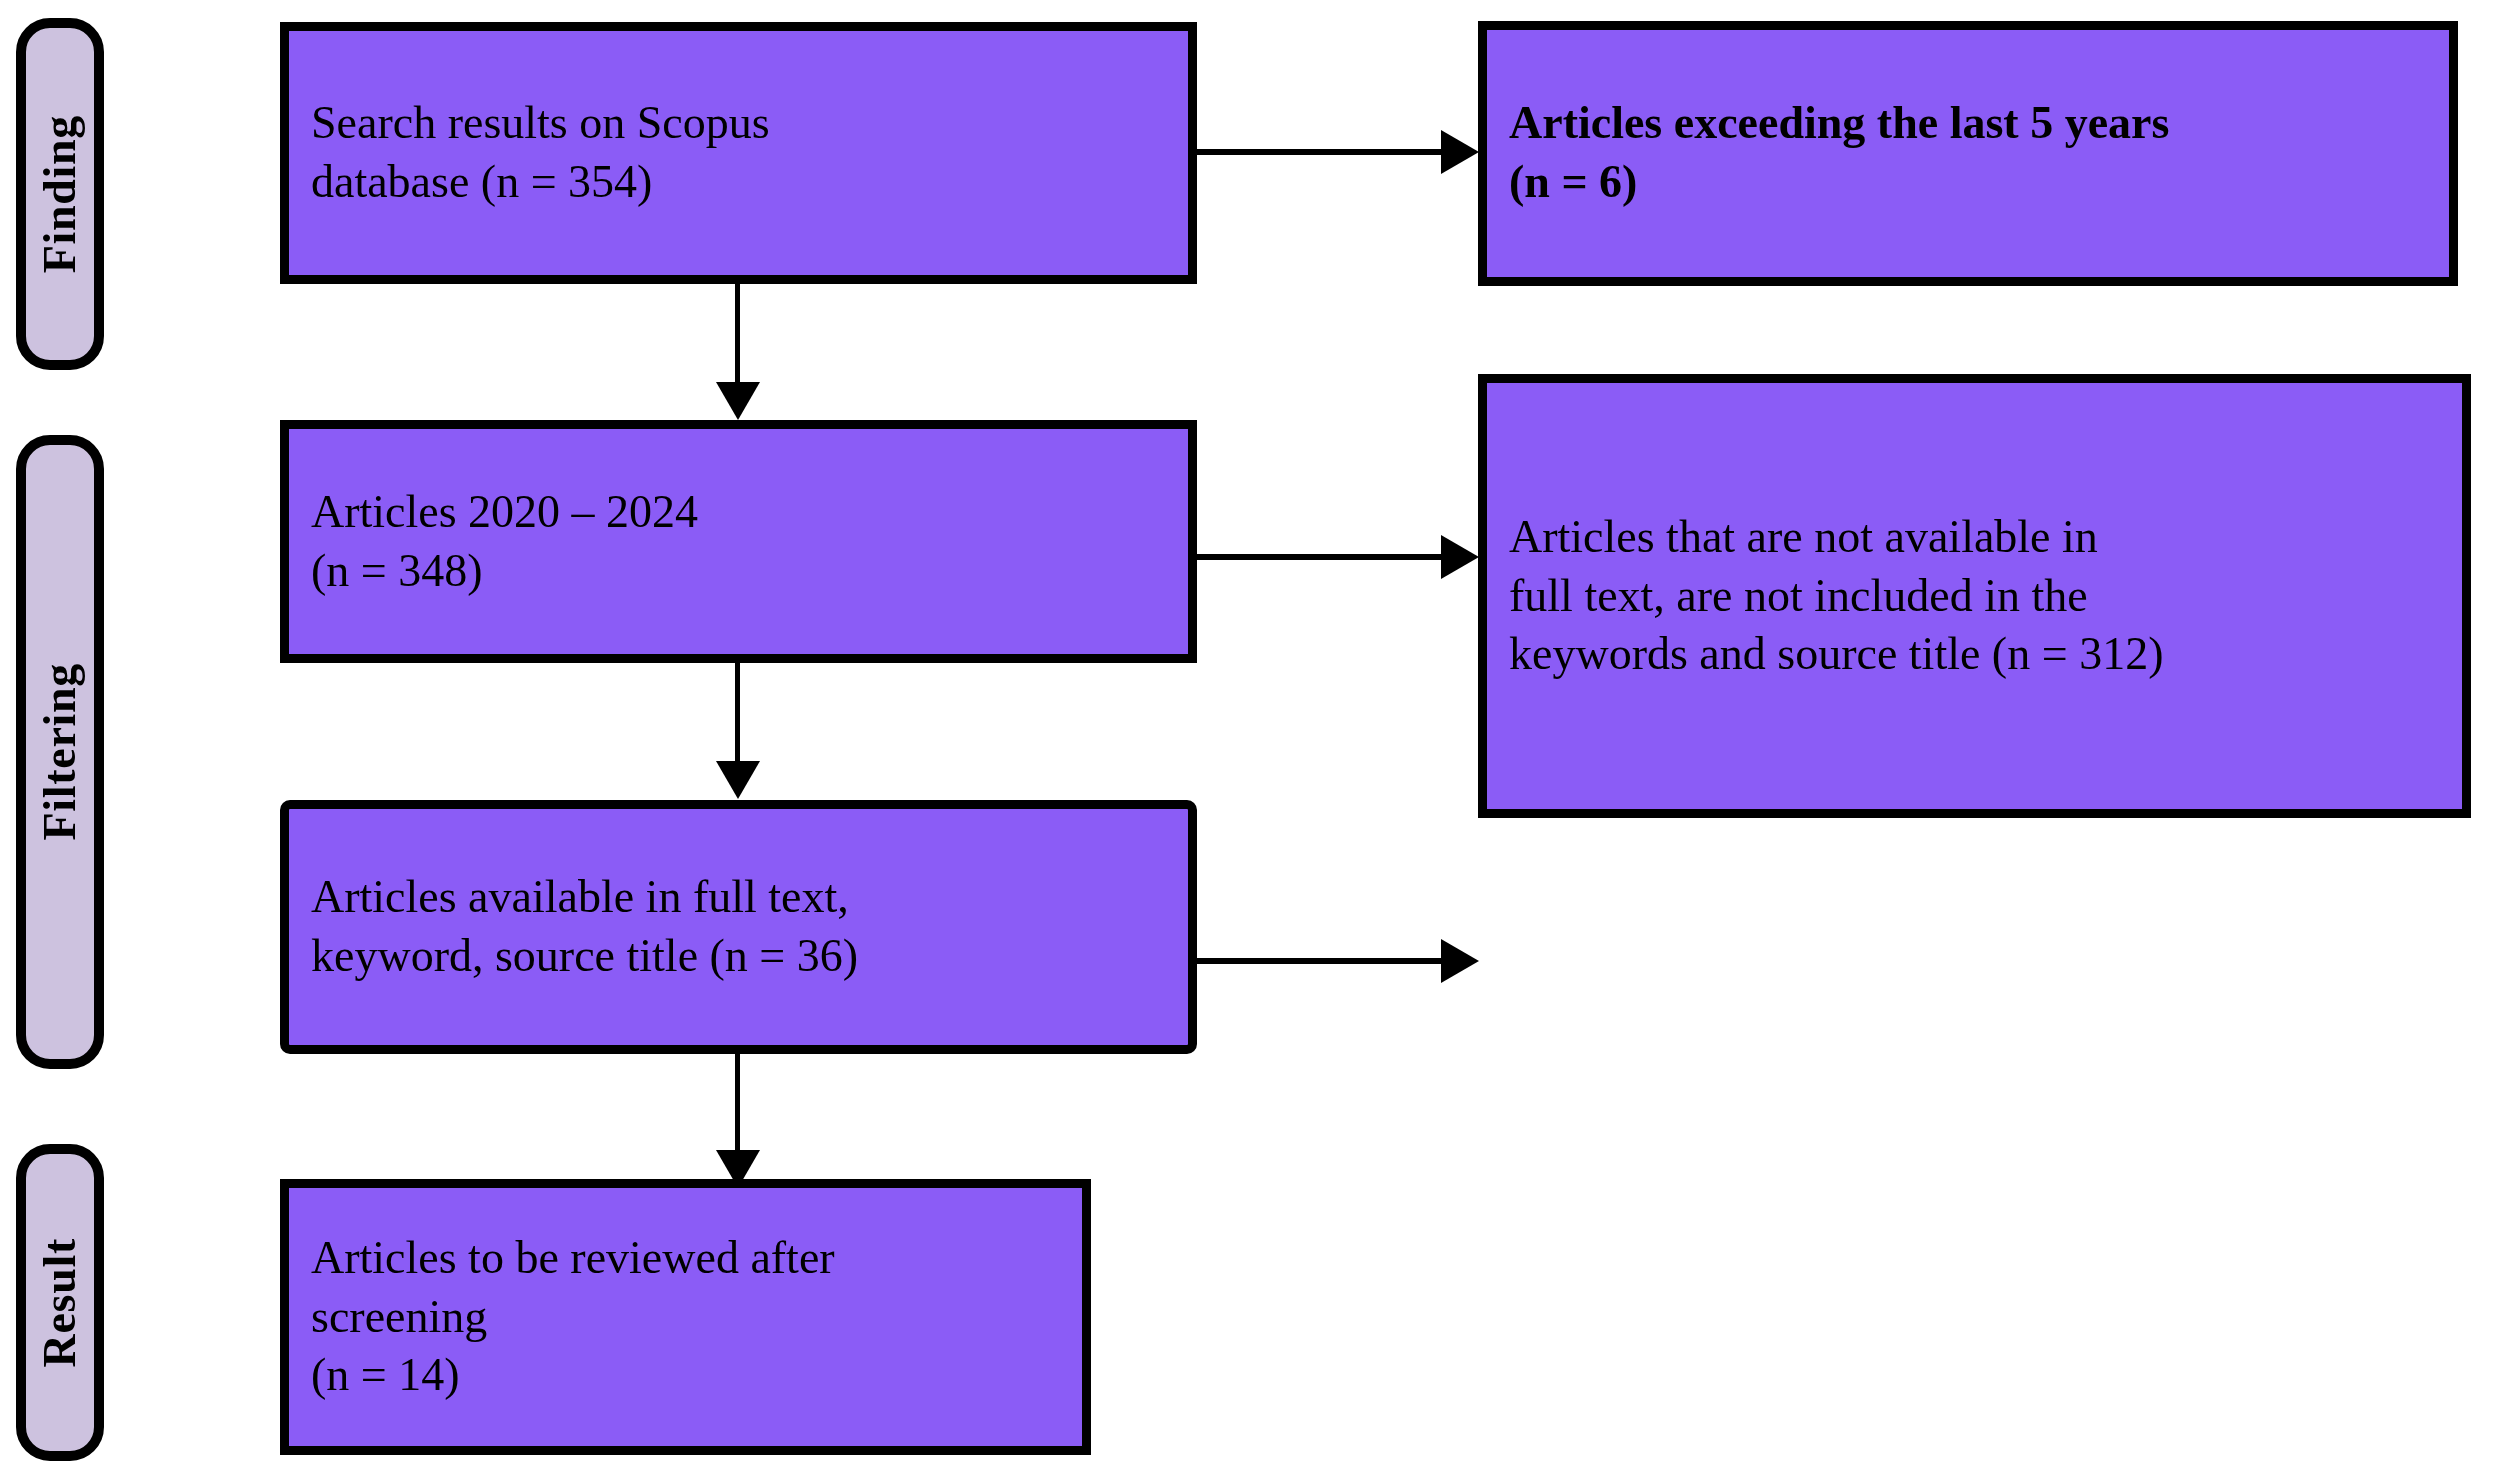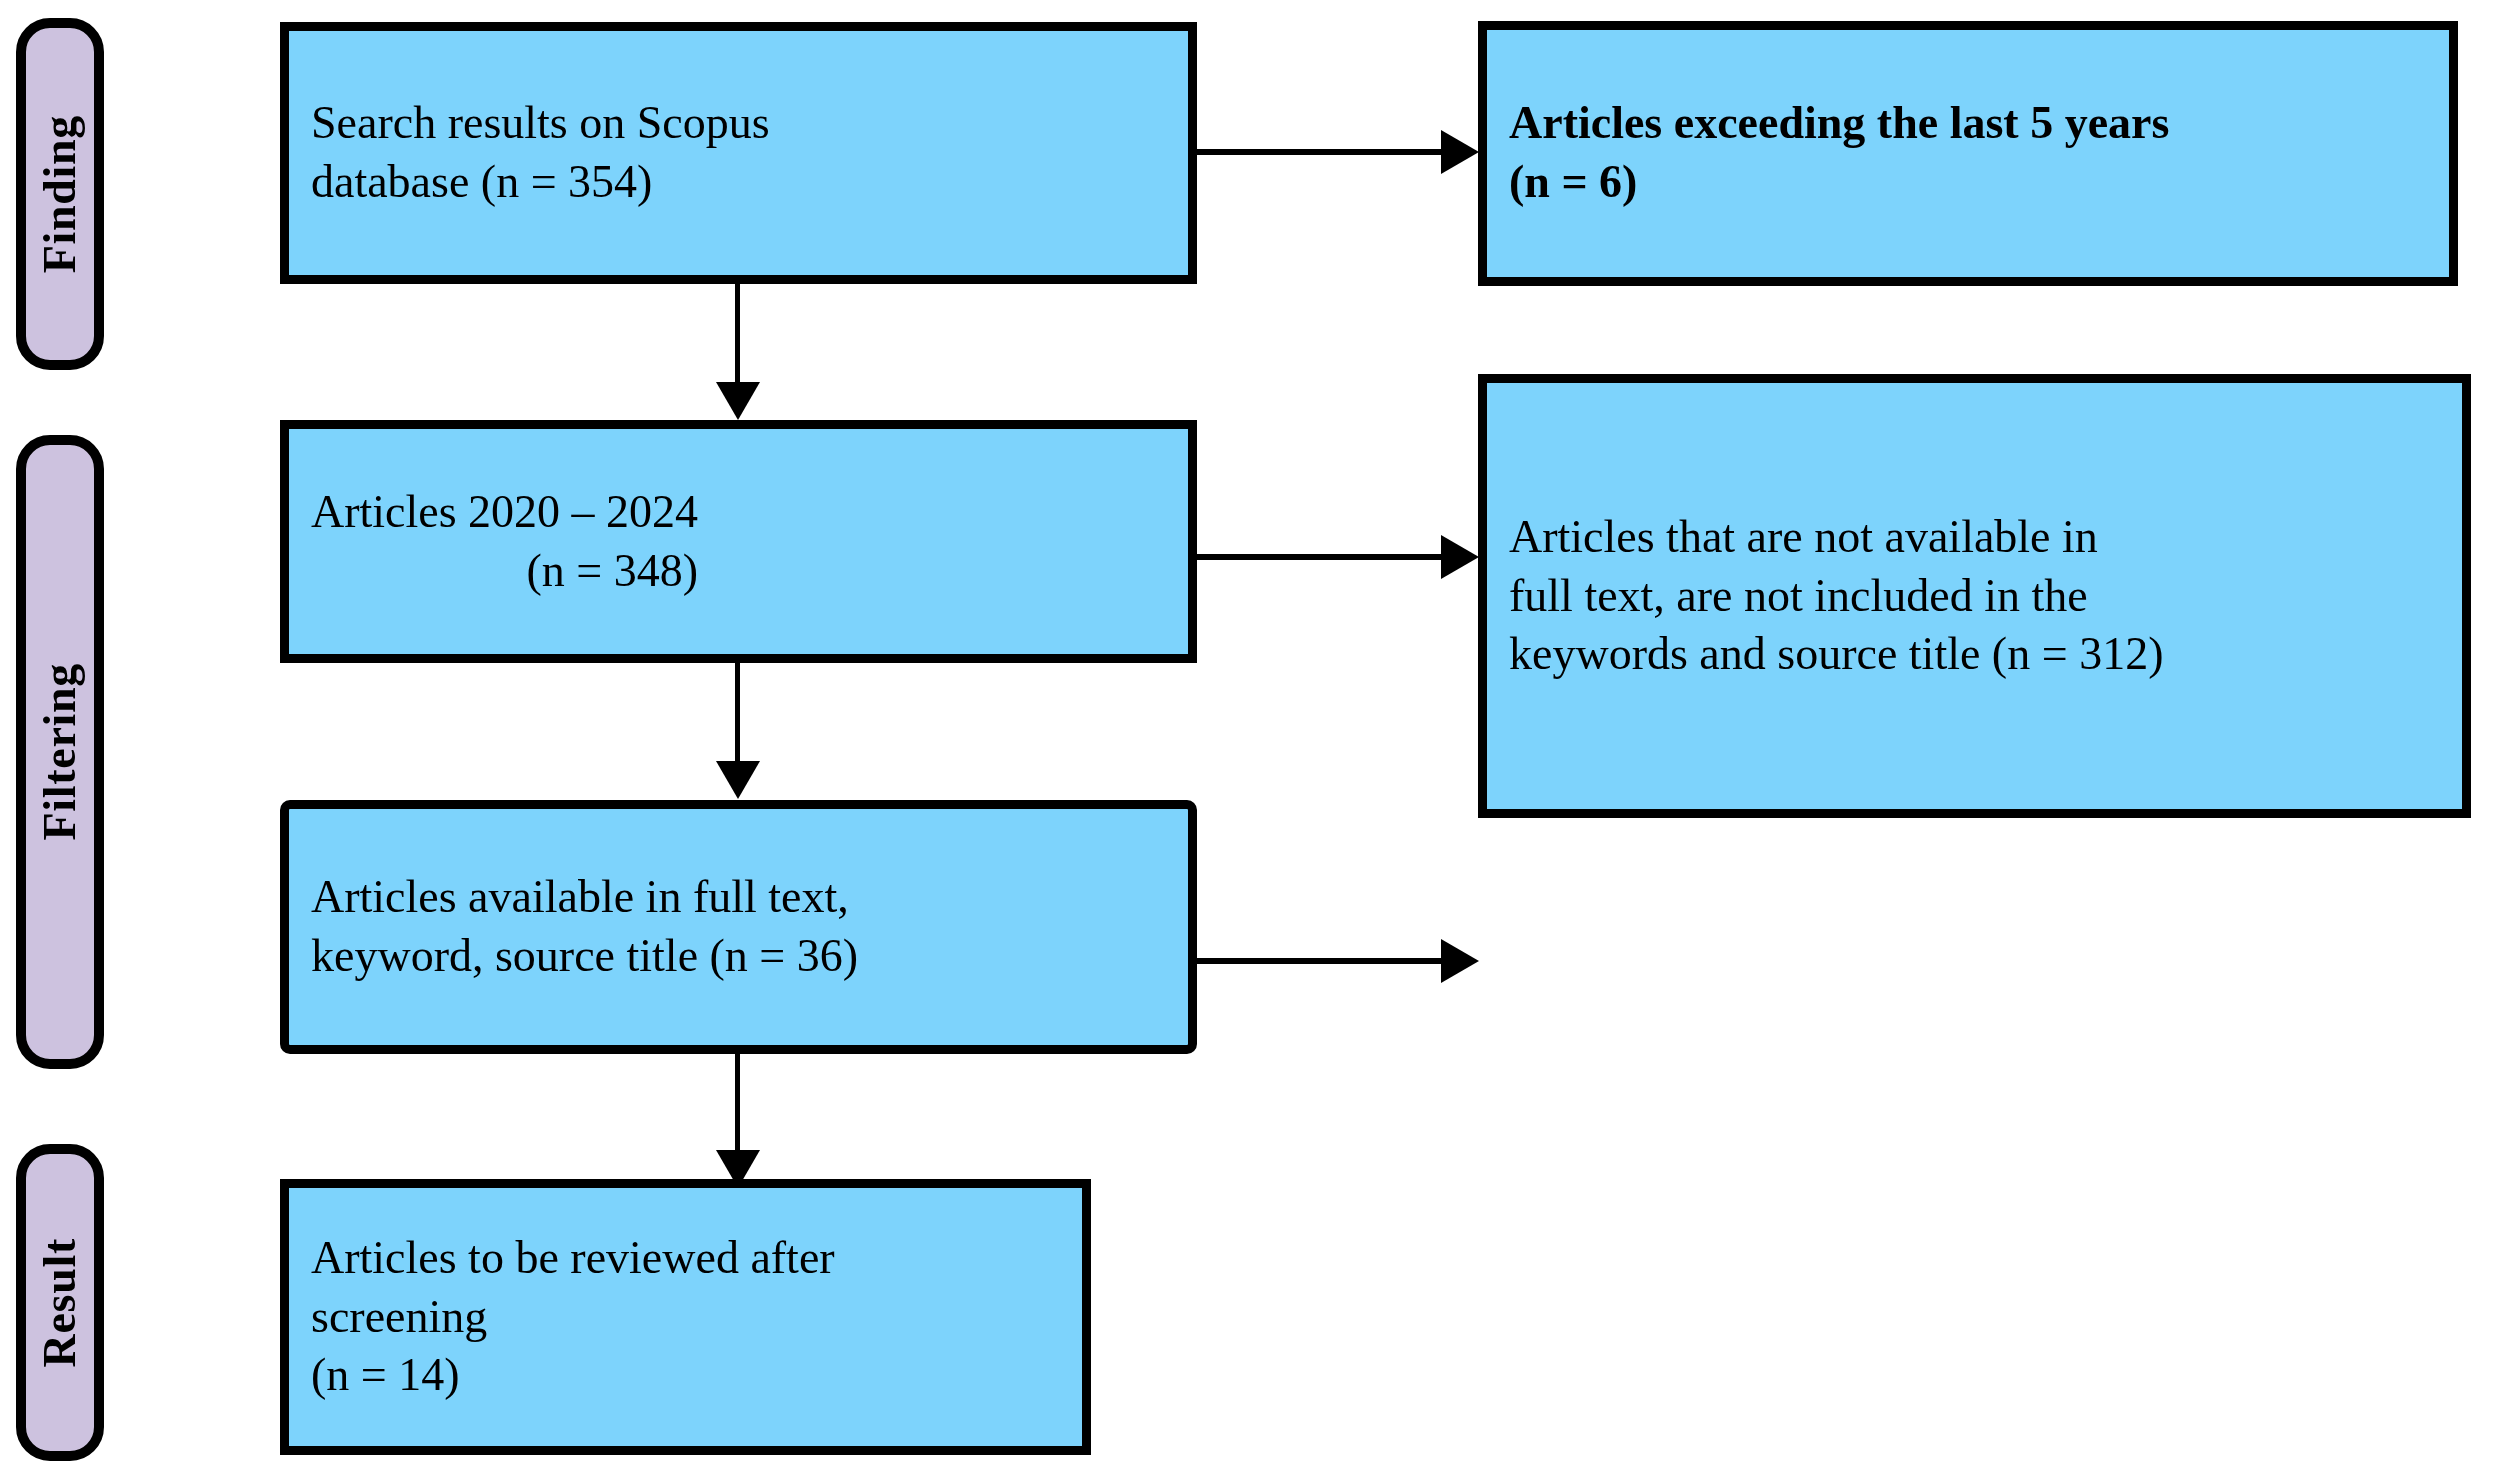--- a/index.html
+++ b/index.html
@@ -35,21 +35,21 @@
     letter-spacing: 0.7px;
     color: #000000;
     white-space: nowrap;
     line-height: 1;
   }
 
   
   .flow-box {
     position: absolute;
     box-sizing: border-box;
-    background: #7dd3fc;
+    background: #8b5cf6;
     border: 9.6px solid #000000;
     display: flex;
     align-items: center;
   }
   .flow-box .box-text {
     font-size: 46px;
     line-height: 1.28;
     color: #000000;
     padding: 0 19px 0 22px;
     white-space: pre-line;
@@ -98,21 +98,21 @@
 
   <div class="stage-pill" style="left:16px; top:1144px; width:88px; height:317px;">
     <span class="stage-pill-label">Result</span>
   </div>
 
   <div class="flow-box" style="left:280px; top:22px; width:917px; height:262px;">
     <div class="box-text">Search results on Scopus
 database (n = 354)</div>
   </div>
 
-  <div class="flow-box" style="left:280px; top:420px; width:917px; height:243px;text-align:right;">
+  <div class="flow-box" style="left:280px; top:420px; width:917px; height:243px;">
     <div class="box-text">Articles 2020 – 2024
 (n = 348)</div>
   </div>
 
   <div class="flow-box" style="left:280px; top:800px; width:917px; height:254px;border-radius:10px;">
     <div class="box-text">Articles available in full text,
 keyword, source title (n = 36)</div>
   </div>
 
   <div class="flow-box" style="left:280px; top:1179px; width:811px; height:276px;">

